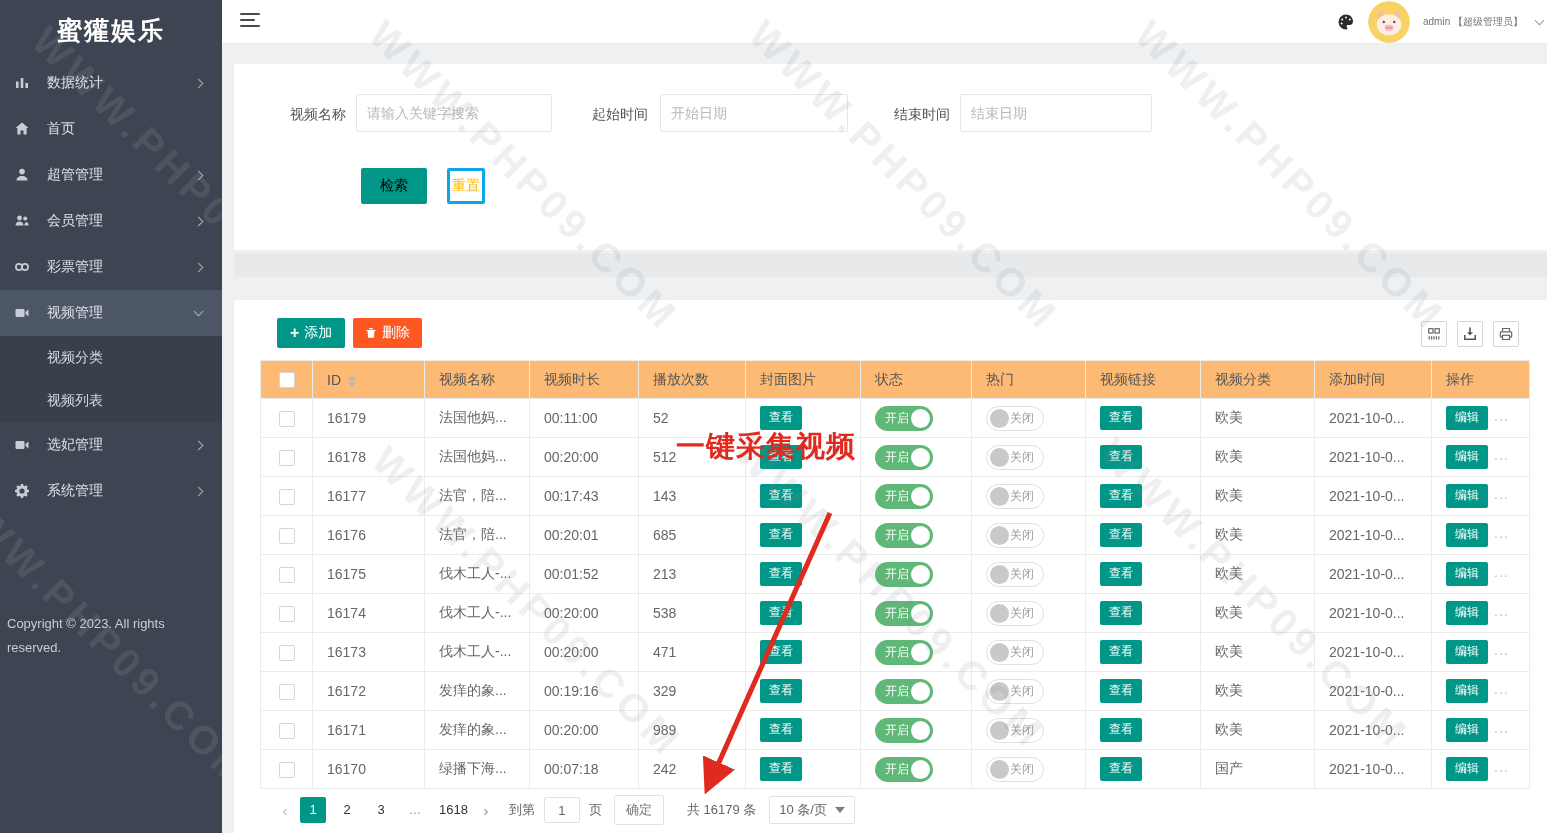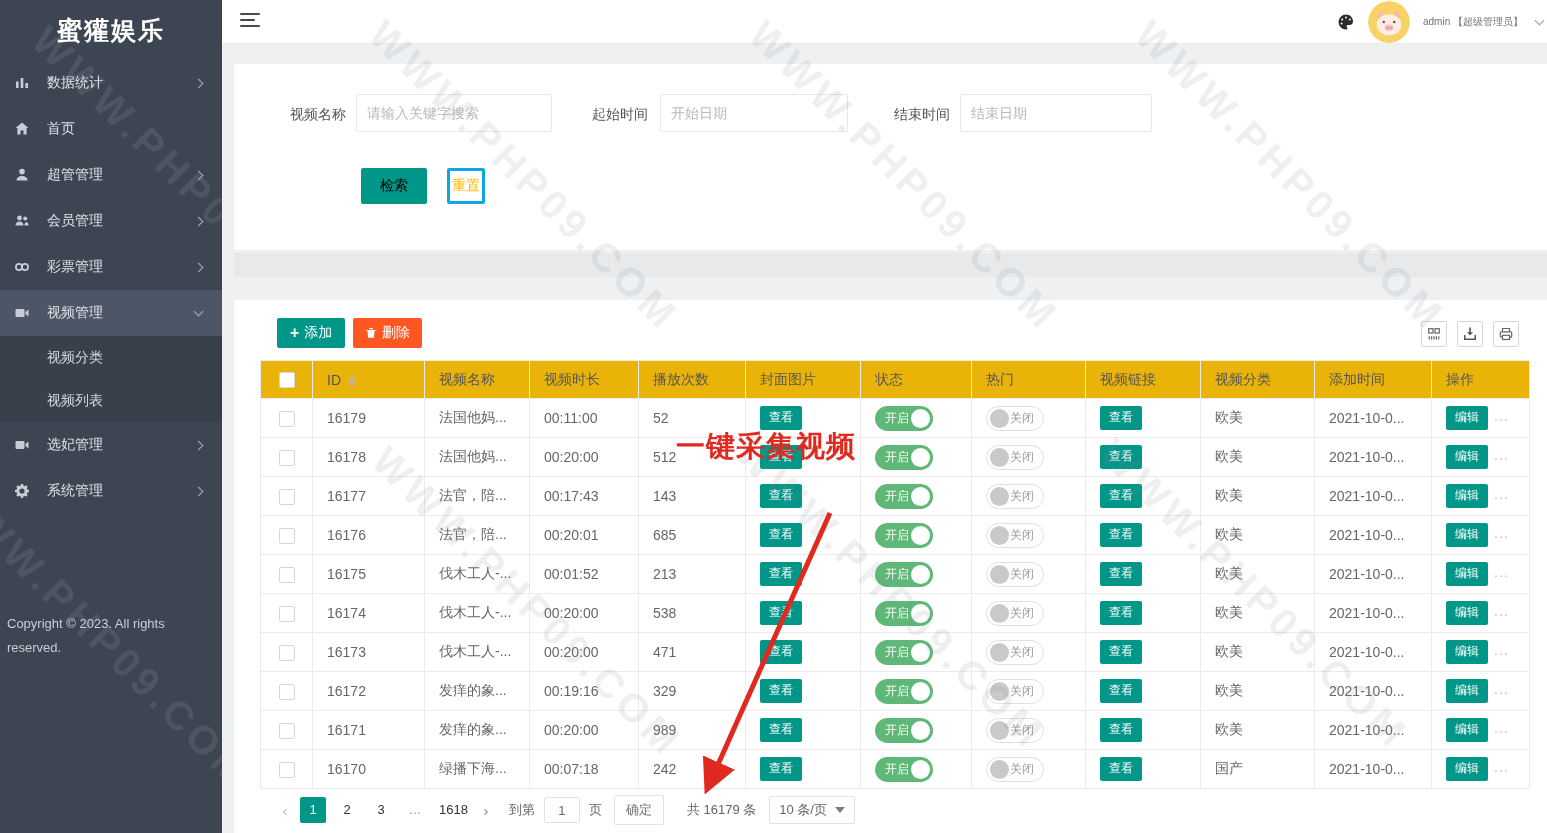--- a/index.html
+++ b/index.html
@@ -50,21 +50,21 @@
   .btn-add { position:absolute; left:43px; top:18px; height:30px; padding:0 13px; background:#009688; color:#fff; gap:5px; }
   .btn-del { position:absolute; left:119px; top:18px; height:30px; padding:0 12px; background:#FF5722; color:#fff; gap:5px; }
   .plus-g { font-size:16px; font-weight:bold; line-height:1; }
   .tool-icons { position:absolute; right:28px; top:21px; display:flex; gap:10px; }
   .tool-btn { width:26px; height:26px; border:1px solid #d7d7d7; border-radius:2px; background:#fff; display:flex; align-items:center; justify-content:center; cursor:pointer; }
   .tool-btn svg { width:16px; height:16px; }
 
   
   table.grid { position:absolute; left:26px; top:60px; width:1269px; border-collapse:collapse; table-layout:fixed; }
   .grid th, .grid td { border:1px solid #ebebeb; font-weight:normal; text-align:left; padding:0 0 0 14px; font-size:14px; color:#666; overflow:hidden; white-space:nowrap; }
-  .grid th { background:#eab308; height:38px; color:#555; }
+  .grid th { background:#fdba74; height:38px; color:#555; }
   .grid td { height:39px; background:#fff; }
   .cell-check { text-align:center !important; padding:0 !important; }
   .cb { display:inline-block; width:16px; height:16px; border:1px solid #d6d6d6; border-radius:2px; background:#fff; vertical-align:middle; cursor:pointer; }
   .sort { display:inline-flex; flex-direction:column; margin-left:7px; vertical-align:middle; gap:2px; }
   .sort i { width:0; height:0; border-left:4px solid transparent; border-right:4px solid transparent; display:block; }
   .sort .up { border-bottom:5px solid #b6b6b6; }
   .sort .dn { border-top:5px solid #b6b6b6; }
   .btn-mini { display:inline-block; background:#009688; color:#fff; font-size:12px; padding:4px 9px; border-radius:2px; cursor:pointer; line-height:1.3; }
   .more { color:#bbb; margin-left:6px; letter-spacing:1px; }
   .toggle { display:inline-flex; align-items:center; justify-content:space-between; height:25px; min-width:58px; border-radius:13px; cursor:pointer; vertical-align:middle; }

